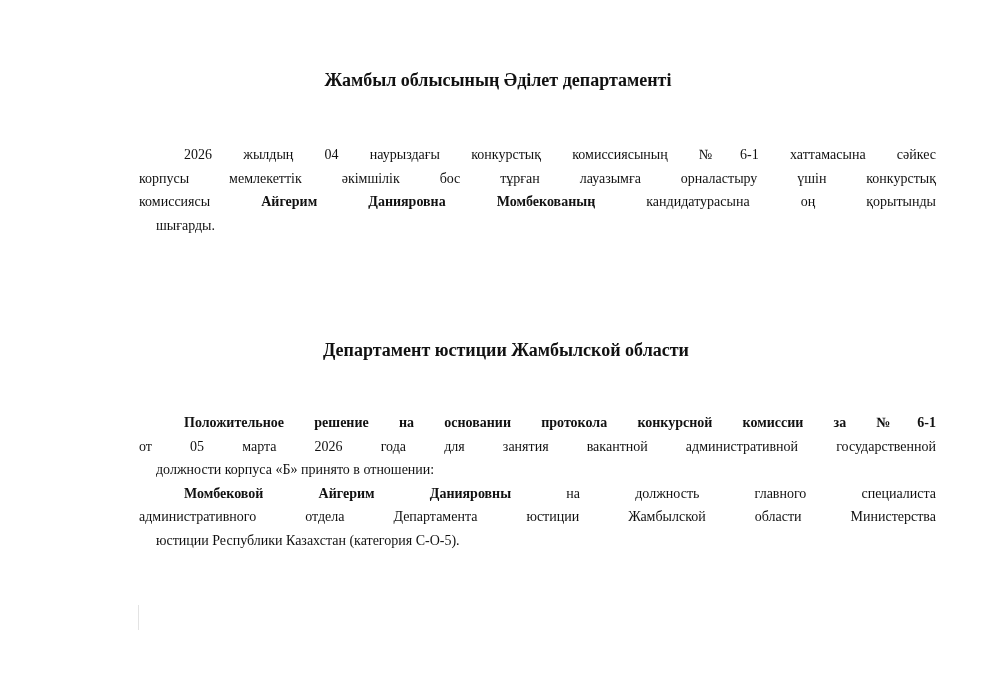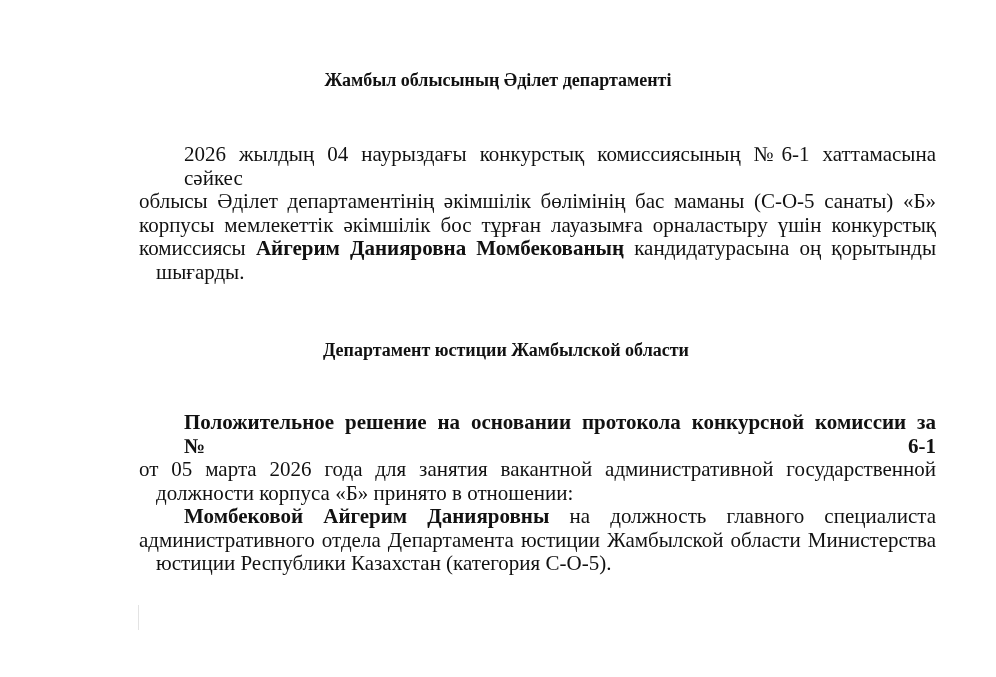--- a/index.html
+++ b/index.html
@@ -1,34 +1,33 @@
 <!DOCTYPE html>
 <html><head>
   <meta charset="utf-8">
   <style>
     html, body { margin: 0; padding: 0; background: #ffffff; }
     body { width: 996px; height: 677px; position: relative; overflow: hidden;
            font-family: "Liberation Serif", "DejaVu Serif", serif; color: #111111; }
     .title { position: absolute; left: 0; width: 996px; text-align: center;
              font-weight: bold; font-size: 18px; }
-    .para { position: absolute; left: 139px; width: 797px; font-size: 21px;
+    .para { position: absolute; left: 139px; width: 797px; font-size: 14px;
             line-height: 23.5px; text-align: justify; text-align-last: left; }
     .line { display: block; text-align: justify; text-align-last: justify; }
     .line.last { text-align-last: left; margin-left: 17px; }
     b { font-weight: bold; }
     .cursor { position: absolute; left: 138px; top: 605px; width: 1px; height: 25px; background: #e3e3e3; }
   </style>
 </head>
 <body>
 
 <div class="title" style="top:70px;text-align:center;">Жамбыл облысының Әділет департаменті</div>
 
 <div class="para" style="top:143px;">
   <span class="line" style="padding-left:45px;"><span>2026 жылдың 04 наурыздағы конкурстық комиссиясының №6-1 хаттамасына сәйкес</span></span>
-  <span class="line"><span>облысы Әділет департаментінің әкімшілік бөлімінің бас маманы (С-О-5 санаты) «Б»</span></span>
   <span class="line"><span>корпусы мемлекеттік әкімшілік бос тұрған лауазымға орналастыру үшін конкурстық</span></span>
   <span class="line"><span>комиссиясы </span><b>Айгерим Данияровна Момбекованың</b><span> кандидатурасына оң қорытынды</span></span>
   <span class="line last"><span>шығарды.</span></span>
 </div>
 
 <div class="title" style="top:340px;padding-left:8px;">Департамент юстиции Жамбылской области</div>
 
 <div class="para" style="top:411px;">
   <span class="line" style="padding-left:45px;font-weight:bold;"><span>Положительное решение на основании протокола конкурсной комиссии за №6-1</span></span>
   <span class="line"><span>от 05 марта 2026 года для занятия вакантной административной государственной</span></span>

